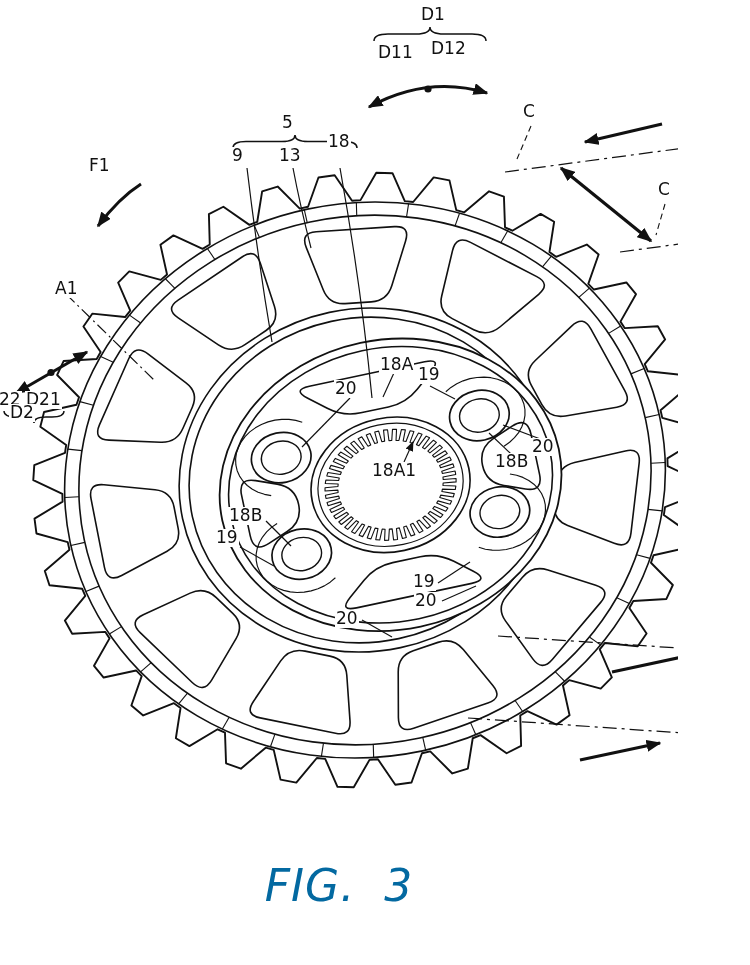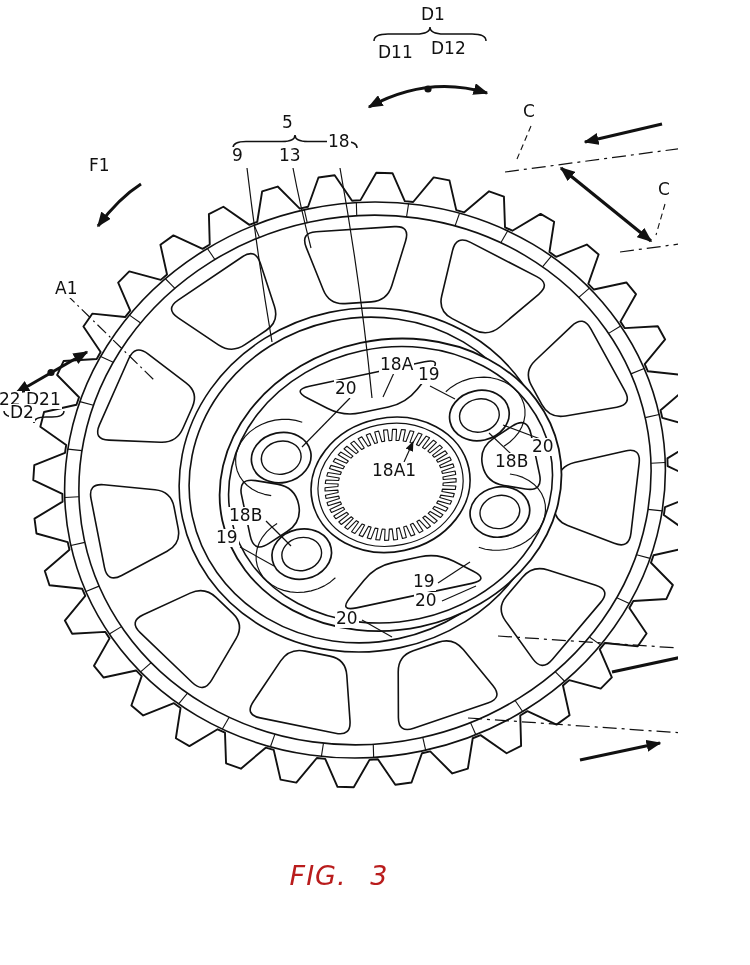--- a/index.html
+++ b/index.html
@@ -2,22 +2,22 @@
 <html><head>
 <meta charset="utf-8">
 <style>
   html,body{margin:0;padding:0;background:#fff;}
   .page{position:relative;width:678px;height:965px;background:#fff;overflow:hidden;
         font-family:"DejaVu Sans",sans-serif;color:#111;}
   svg.fig{position:absolute;left:0;top:0;}
   .lbl{position:absolute;font-size:17px;line-height:1.05;color:#111;background:#fff;
        padding:0 1px;white-space:nowrap;font-family:"DejaVu Sans",sans-serif;}
   .caption{position:absolute;left:0;right:0;top:860px;text-align:center;
-           font-size:27px;font-style:italic;letter-spacing:1px;word-spacing:14px;
-           font-family:"DejaVu Sans",sans-serif;color:#b91c1c;}
+           font-size:44px;font-style:italic;letter-spacing:1px;word-spacing:14px;
+           font-family:"DejaVu Sans",sans-serif;color:#0369a1;}
 </style>
 </head>
 <body>
 
 <div class="page">
 
   <svg id="fig" class="fig" width="750" height="965" viewBox="0 0 750 965">
       <defs>
         <marker id="ah" viewBox="0 0 10 8" refX="9" refY="4" markerWidth="15" markerHeight="12" orient="auto-start-reverse" markerUnits="userSpaceOnUse">
           <path d="M0 0L10 4L0 8Z" fill="#111"></path>

